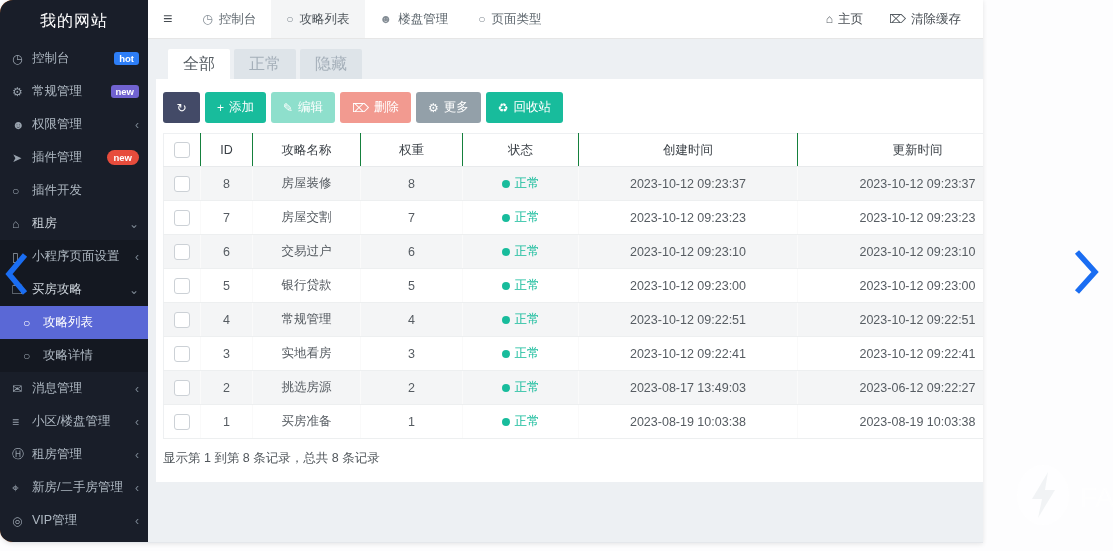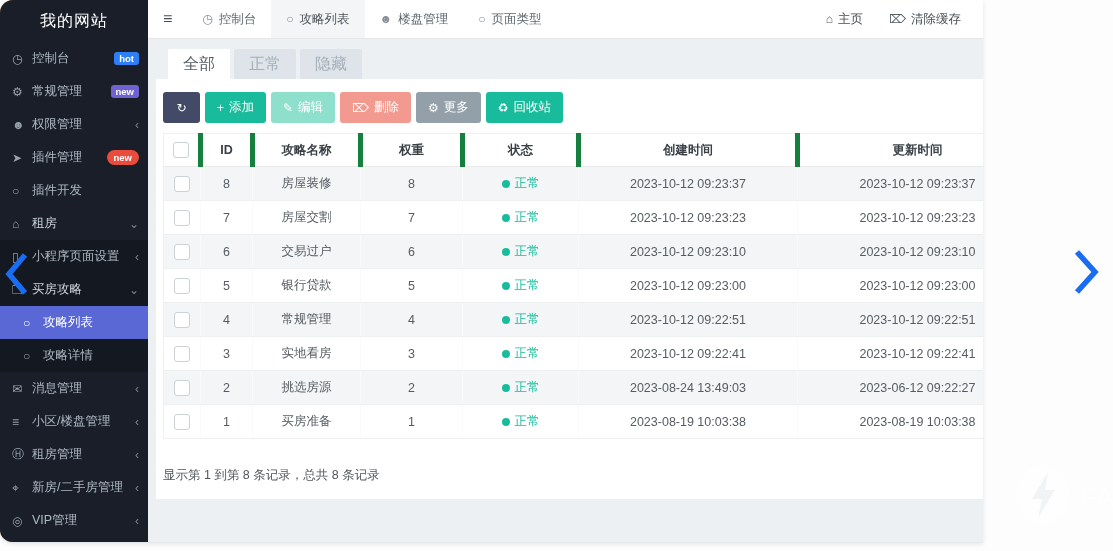--- a/index.html
+++ b/index.html
@@ -35,30 +35,30 @@
   .ftab.active{background:#fff;color:#565d63}
   .panel{background:#fff;padding:13px 0 15px 7px;min-height:350px}
   .toolbar{display:flex;gap:5px;height:31px;margin-bottom:10px;position:relative}
   .tbtn{height:31px;border:none;border-radius:3px;color:#fff;font-size:12.5px;display:flex;align-items:center;gap:5px;padding:0 12px;cursor:pointer;font-family:inherit}
   .tbtn.icononly{width:37px;justify-content:center;padding:0}
   .bicon{font-size:12px}
   .search-input{position:absolute;left:837px;top:0;width:130px;height:29px;border:1px solid #dde2e6;border-radius:3px;padding:0 9px;font-size:12.5px;color:#555;outline:none;font-family:inherit;background:#fff}
   .search-input::placeholder{color:#b2bbc2}
   
   .dtable{border-collapse:collapse;table-layout:fixed;width:960px;border:1px solid #eef0f2;font-size:12.5px}
-  .dtable th{height:30px;font-weight:bold;color:#393f45;border-right:5px solid #15803d;border-bottom:1px solid #e8eaec;text-align:center;white-space:nowrap;overflow:hidden}
+  .dtable th{height:30px;font-weight:normal;color:#393f45;border-right:1px solid #15803d;border-bottom:1px solid #e8eaec;text-align:center;white-space:nowrap;overflow:hidden}
   .dtable td{height:31px;color:#565c62;text-align:center;border-right:1px solid rgba(0,0,0,.02);border-bottom:1px solid #edeff0;white-space:nowrap;overflow:hidden}
   .dtable tbody tr:nth-child(odd){background:#f4f5f6}
   .cb{display:inline-block;width:14px;height:14px;border:1px solid #ccd1d6;border-radius:3px;background:#fff;vertical-align:middle;cursor:pointer}
   .status-dot{display:inline-block;width:8px;height:8px;border-radius:50%;background:#18bc9c;margin-right:5px;vertical-align:middle}
   .status-text{color:#18bc9c;vertical-align:middle}
   .ops-cell{text-align:right}
   .mini-ops{display:inline-block;width:24px;height:22px;background:#3c4257;border:none;border-radius:3px;position:relative;cursor:pointer;vertical-align:middle}
   .mini-ops::before{content:"";position:absolute;left:6px;top:5px;width:10px;height:12px;background:linear-gradient(#fff 0 1.5px,transparent 1.5px 3.5px,#fff 3.5px 5px,transparent 5px 7px,#fff 7px 8.5px,transparent 8.5px 10.5px,#fff 10.5px 12px)}
-  .footer-note{margin-top:28px;font-size:12.5px;color:#50565b}
+  .footer-note{margin-top:11px;font-size:12.5px;color:#50565b}
   
   .carousel-arrow{position:absolute;cursor:pointer}
   .watermark{position:absolute;left:1012px;top:462px;opacity:.75;pointer-events:none}
 </style>
 </head>
 <body>
 
 <div class="card">
   <aside class="sidebar">
     <div class="side-title">我的网站</div>
@@ -285,21 +285,21 @@
                 <td>2023-10-12 09:22:41</td>
                 <td>2023-10-12 09:22:41</td>
                 <td class="ops-cell"><button class="mini-ops"></button></td>
               </tr>
               <tr>
                 <td><span class="cb"></span></td>
                 <td>2</td>
                 <td>挑选房源</td>
                 <td>2</td>
                 <td><span class="status-dot"></span><span class="status-text">正常</span></td>
-                <td>2023-08-24 13:49:03</td>
+                <td>2023-08-17 13:49:03</td>
                 <td>2023-06-12 09:22:27</td>
                 <td class="ops-cell"><button class="mini-ops"></button></td>
               </tr>
               <tr>
                 <td><span class="cb"></span></td>
                 <td>1</td>
                 <td>买房准备</td>
                 <td>1</td>
                 <td><span class="status-dot"></span><span class="status-text">正常</span></td>
                 <td>2023-08-19 10:03:38</td>

